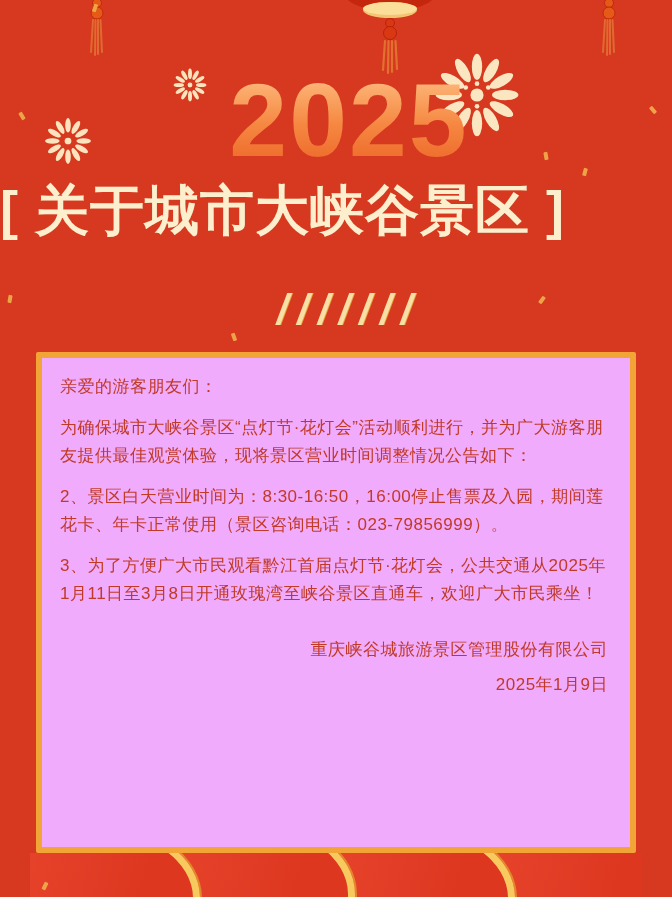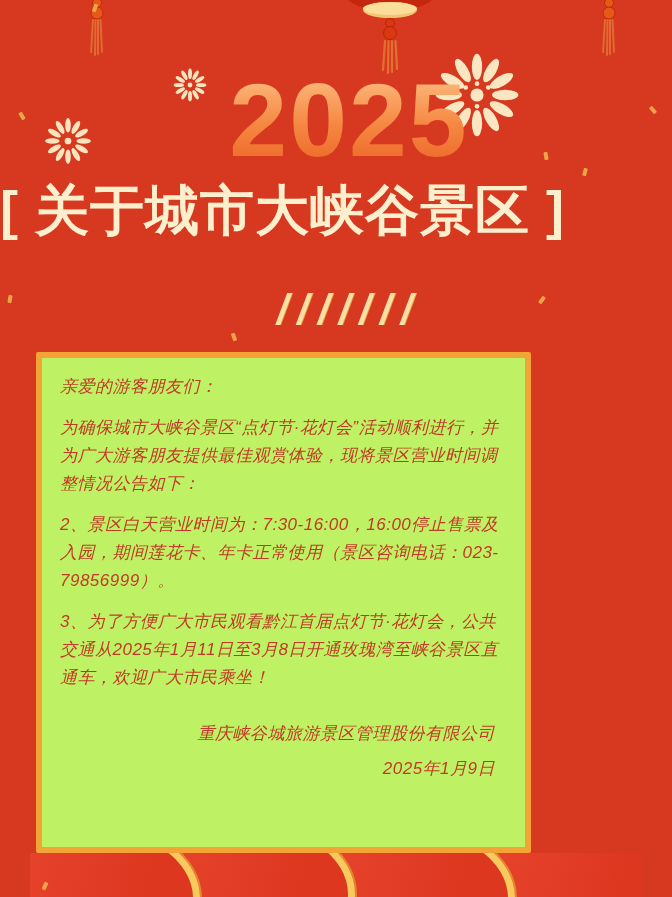--- a/index.html
+++ b/index.html
@@ -35,38 +35,37 @@
     font-size:35px; font-weight:800; color:#FBEFCE; letter-spacing:2px;
   }
   .slashes {
     position:absolute; top:286px; left:0; width:100%; text-align:center;
     font-size:42px; font-weight:800; font-style:italic; letter-spacing:9px;
     color:#F7DFA6; text-shadow:1px 0 0 #E9A23B;
   }
 
   
   .notice-box {
-    position:absolute; left:36px; top:352px; width:495px; height:501px;
-    box-sizing:border-box; background:#bef264;
+    position:absolute; left:36px; top:352px; width:600px; height:501px;
+    box-sizing:border-box; background:#f0abfc;
     border:6px solid #F3A437; border-radius:2px;
     padding:15px 18px 0 18px;
-    font-style:italic;
   }
   .notice-box p {
     margin:0 0 13px; font-size:17px; line-height:28px;
     color:#C03A27; letter-spacing:.5px;
   }
   .para-bold { font-weight:700; color:#C12015; }
   mark.hl {
     background:#B30C07; color:#FFF6E3; font-weight:700;
     padding:2px 4px; line-height:30px;
     -webkit-box-decoration-break:clone; box-decoration-break:clone;
   }
   .signature { margin-top:28px; text-align:right; }
-  .signature p { margin:0 12px 7px; }
+  .signature p { margin:0 4px 7px; }
 
   
   .scallops {
     position:absolute; left:30px; top:853px; width:612px; height:44px;
     overflow:hidden;
   }
   .dome {
     position:absolute; width:210px; height:150px; top:-30px;
     border-radius:50%; box-sizing:border-box;
     background:linear-gradient(105deg,#E9462E 0%,#DD3720 70%);
@@ -207,21 +206,21 @@
   <div class="speck" style="left:544px;top:152px;transform:rotate(-10deg)"></div>
   <div class="speck" style="left:43px;top:882px;transform:rotate(25deg);z-index:9"></div>
 
   <div class="year">2025</div>
   <div class="title1">[ 关于城市大峡谷景区 ]</div>
   <div class="slashes">///////</div>
 
   <div class="notice-box">
     <p>亲爱的游客朋友们：</p>
     <p>为确保城市大峡谷景区“点灯节·花灯会”活动顺利进行，并为广大游客朋友提供最佳观赏体验，现将景区营业时间调整情况公告如下：</p>
-    <p>2、景区白天营业时间为：7:30-16:00，16:00停止售票及入园，期间莲花卡、年卡正常使用（景区咨询电话：023-79856999）。</p>
+    <p>2、景区白天营业时间为：8:30-16:50，16:00停止售票及入园，期间莲花卡、年卡正常使用（景区咨询电话：023-79856999）。</p>
     <p>3、为了方便广大市民观看黔江首届点灯节·花灯会，公共交通从2025年1月11日至3月8日开通玫瑰湾至峡谷景区直通车，欢迎广大市民乘坐！</p>
     <div class="signature">
       <p>重庆峡谷城旅游景区管理股份有限公司</p>
       <p>2025年1月9日</p>
     </div>
   </div>
 
   <div class="scallops">
     <div class="dome dome-1">
         <div class="curve"></div>

